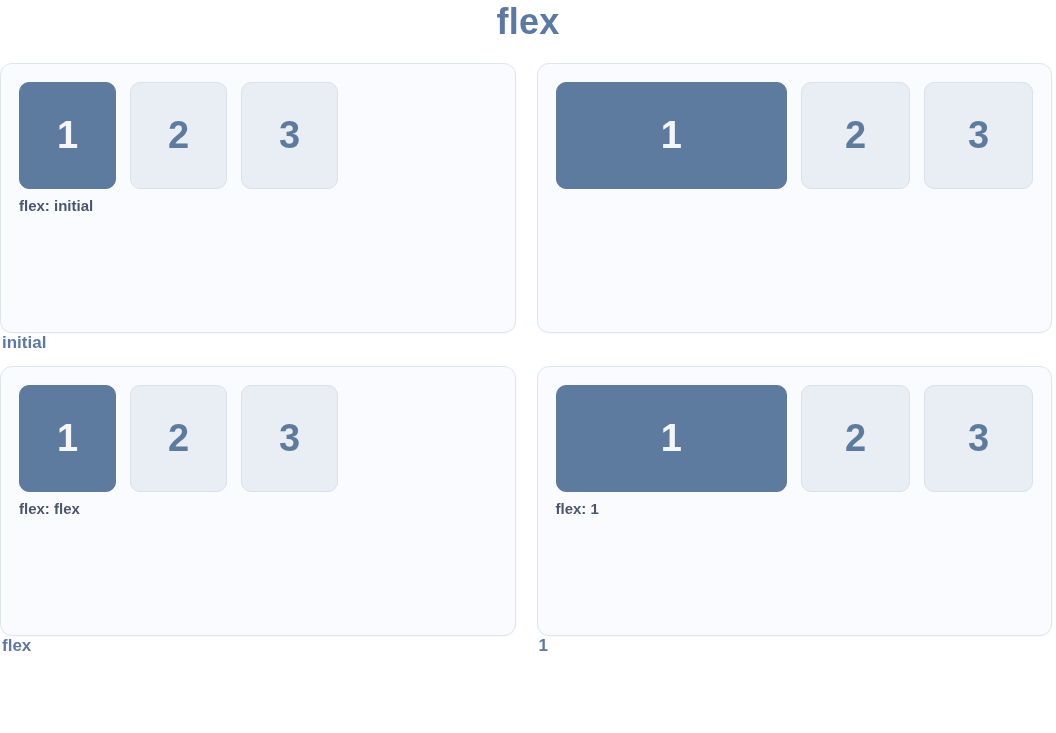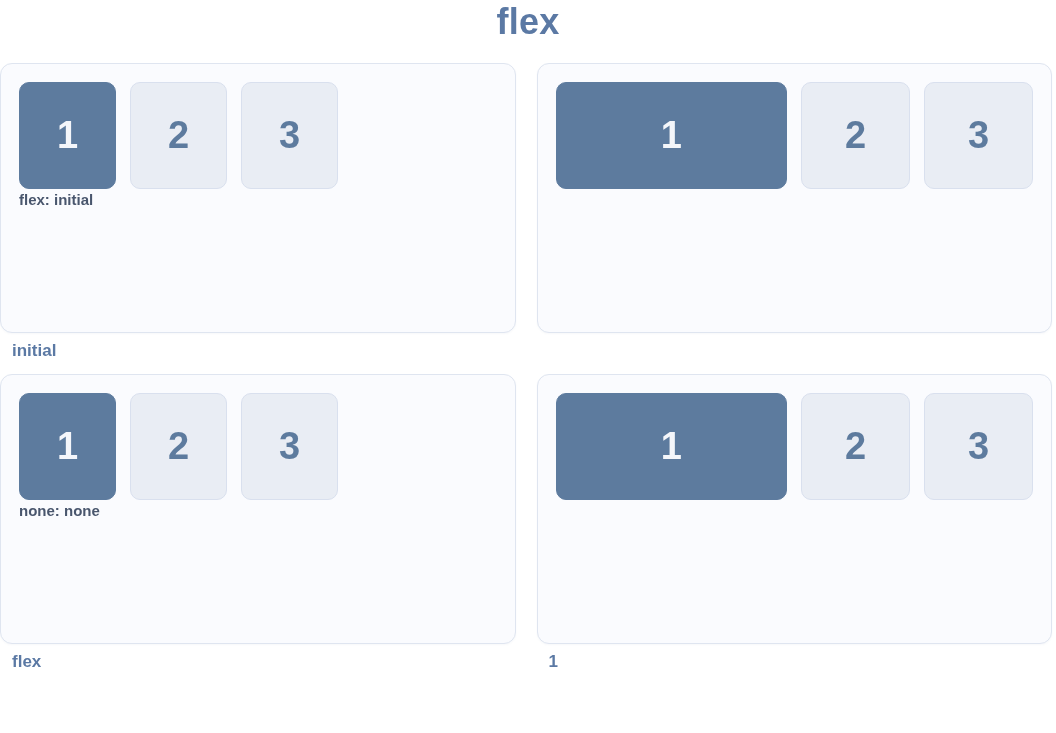--- a/index.html
+++ b/index.html
@@ -69,28 +69,28 @@
     flex: none;
   }
   .flex-box.first {
     background: var(--box1-bg);
     border: 1px solid var(--box1-bg);
     color: var(--box1-text);
   }
   .panel.grow .flex-box { width: 109px; }
   .panel.grow .flex-box.first { flex: 1 1 auto; width: auto; }
   .caption {
-    margin-top: 2px;
+    margin-top: 8px;
     font-size: 15px;
     font-weight: 600;
     color: var(--caption-text);
   }
   .panel-label {
-    margin-top: 8px;
-    padding-left: 12px;
+    margin-top: 0;
+    padding-left: 2px;
     height: 20px;
     line-height: 20px;
     font-size: 17px;
     font-weight: 700;
     color: var(--accent);
   }
 </style>
 </head>
 <body>
 
@@ -120,29 +120,30 @@
     </div>
   </div>
 
   <div class="cell">
     <div class="panel">
       <div class="boxes">
         <div class="flex-box first">1</div>
         <div class="flex-box">2</div>
         <div class="flex-box">3</div>
       </div>
-      <div class="caption">none: none</div>
+      <div class="caption">flex: flex</div>
     </div>
     <div class="panel-label">flex</div>
   </div>
 
   <div class="cell">
     <div class="panel grow">
       <div class="boxes">
         <div class="flex-box first">1</div>
         <div class="flex-box">2</div>
         <div class="flex-box">3</div>
       </div>
+      <div class="caption">flex: 1</div>
     </div>
     <div class="panel-label">1</div>
   </div>
 
 </div>
 
 </body></html>

